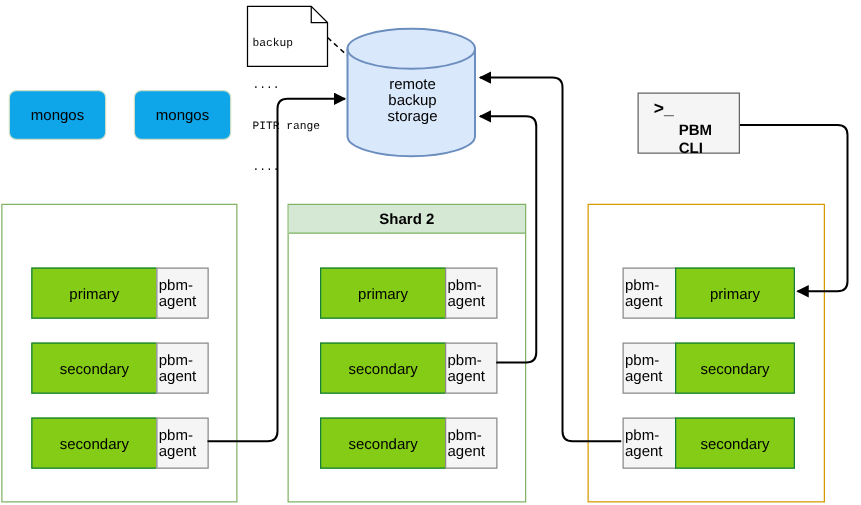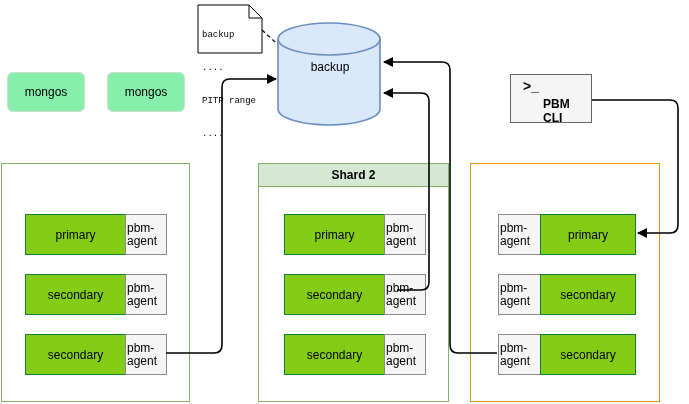--- a/index.html
+++ b/index.html
@@ -23,21 +23,21 @@
     display:flex;align-items:center;justify-content:center;font-size:12px;
   }
   .agent-box{
     position:absolute;background:#f5f5f5;border:1px solid #8a8a8a;box-sizing:border-box;
     display:flex;align-items:center;justify-content:center;text-align:left;
     font-size:12px;line-height:1.08;padding:0 1px;
   }
   
   .mongos{
     position:absolute;width:78px;height:40px;border-radius:6px;
-    background:#86efac;border:1px solid #cbdfc9;box-sizing:border-box;
+    background:#0ea5e9;border:1px solid #cbdfc9;box-sizing:border-box;
     display:flex;align-items:center;justify-content:center;font-size:12px;
   }
   
   .pbm-cli{
     position:absolute;left:510px;top:74px;width:82px;height:49px;
     background:#f5f5f5;border:1px solid #666666;box-sizing:border-box;
     padding:3px 0 0 12px;
   }
   .pbm-cli .prompt{font-size:14px;font-weight:bold;display:block;line-height:16px;}
   .pbm-cli .cli-label{font-size:12px;font-weight:bold;display:block;margin:3px 0 0 20px;}
@@ -63,21 +63,21 @@
 
   <div class="cluster green" style="left:1px;top:163px;width:189px;height:239px;">
     <div class="role-box" style="left:23px;top:50px;width:101px;height:41px;">primary</div>
     <div class="agent-box" style="left:123px;top:50px;width:42px;height:41px;">pbm-agent</div>
     <div class="role-box" style="left:23px;top:110px;width:101px;height:41px;">secondary</div>
     <div class="agent-box" style="left:123px;top:110px;width:42px;height:41px;">pbm-agent</div>
     <div class="role-box" style="left:23px;top:170px;width:101px;height:41px;">secondary</div>
     <div class="agent-box" style="left:123px;top:170px;width:42px;height:41px;">pbm-agent</div>
   </div>
 
-  <div class="cluster green" style="left:230px;top:163px;width:191px;height:239px;margin-left:28px;">
+  <div class="cluster green" style="left:230px;top:163px;width:191px;height:239px;">
     <div class="c-header">Shard 2</div>
     <div class="role-box" style="left:25px;top:50px;width:101px;height:41px;">primary</div>
     <div class="agent-box" style="left:125px;top:50px;width:42px;height:41px;">pbm-agent</div>
     <div class="role-box" style="left:25px;top:110px;width:101px;height:41px;">secondary</div>
     <div class="agent-box" style="left:125px;top:110px;width:42px;height:41px;">pbm-agent</div>
     <div class="role-box" style="left:25px;top:170px;width:101px;height:41px;">secondary</div>
     <div class="agent-box" style="left:125px;top:170px;width:42px;height:41px;">pbm-agent</div>
   </div>
 
   <div class="cluster orange" style="left:470px;top:163px;width:190px;height:239px;">
@@ -126,16 +126,18 @@
   </svg>
 
   <div class="note-text">
     <span>backup</span>
     <span>....</span>
     <span>PITR range</span>
     <span>....</span>
   </div>
 
   <div class="storage-label">
+    <span>remote</span>
     <span>backup</span>
+    <span>storage</span>
   </div>
 
 </div>
 
 </body></html>

